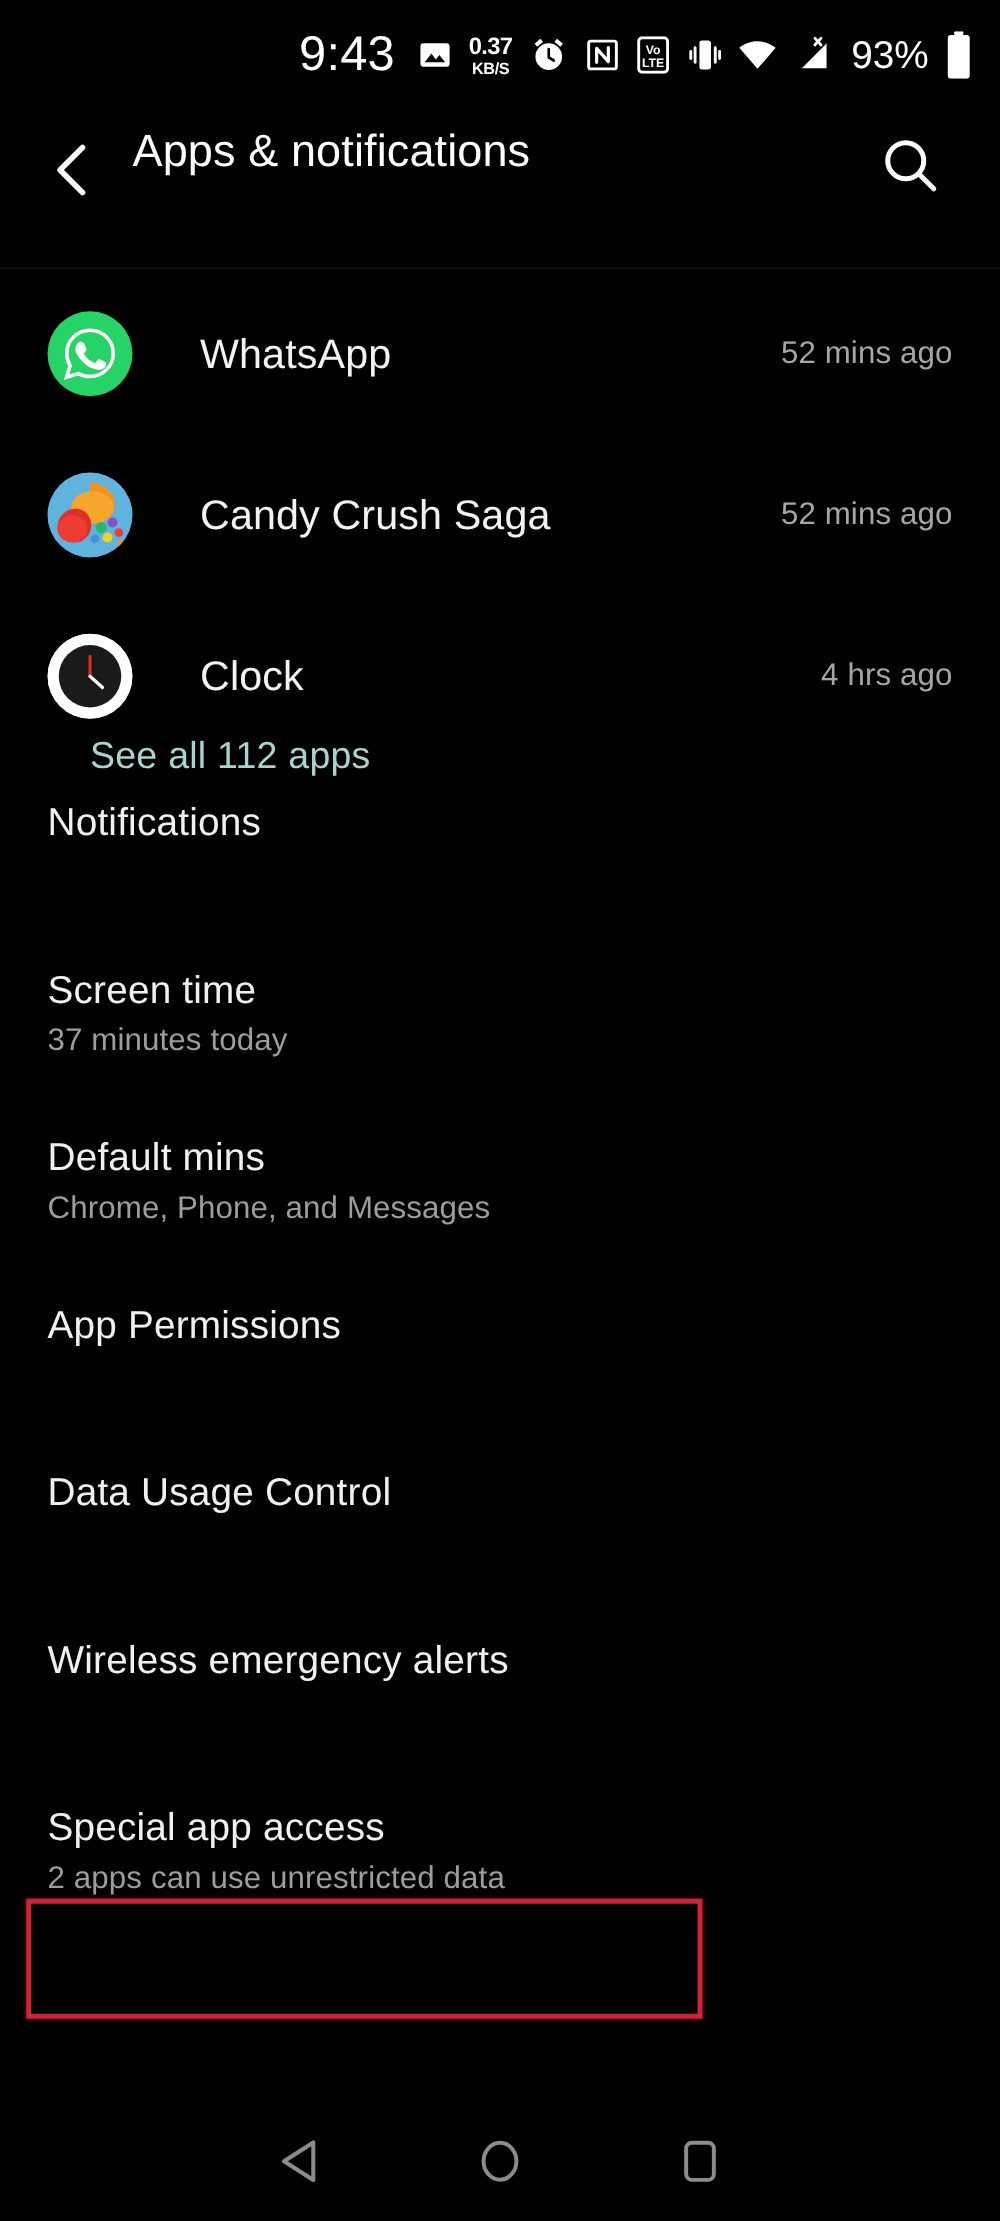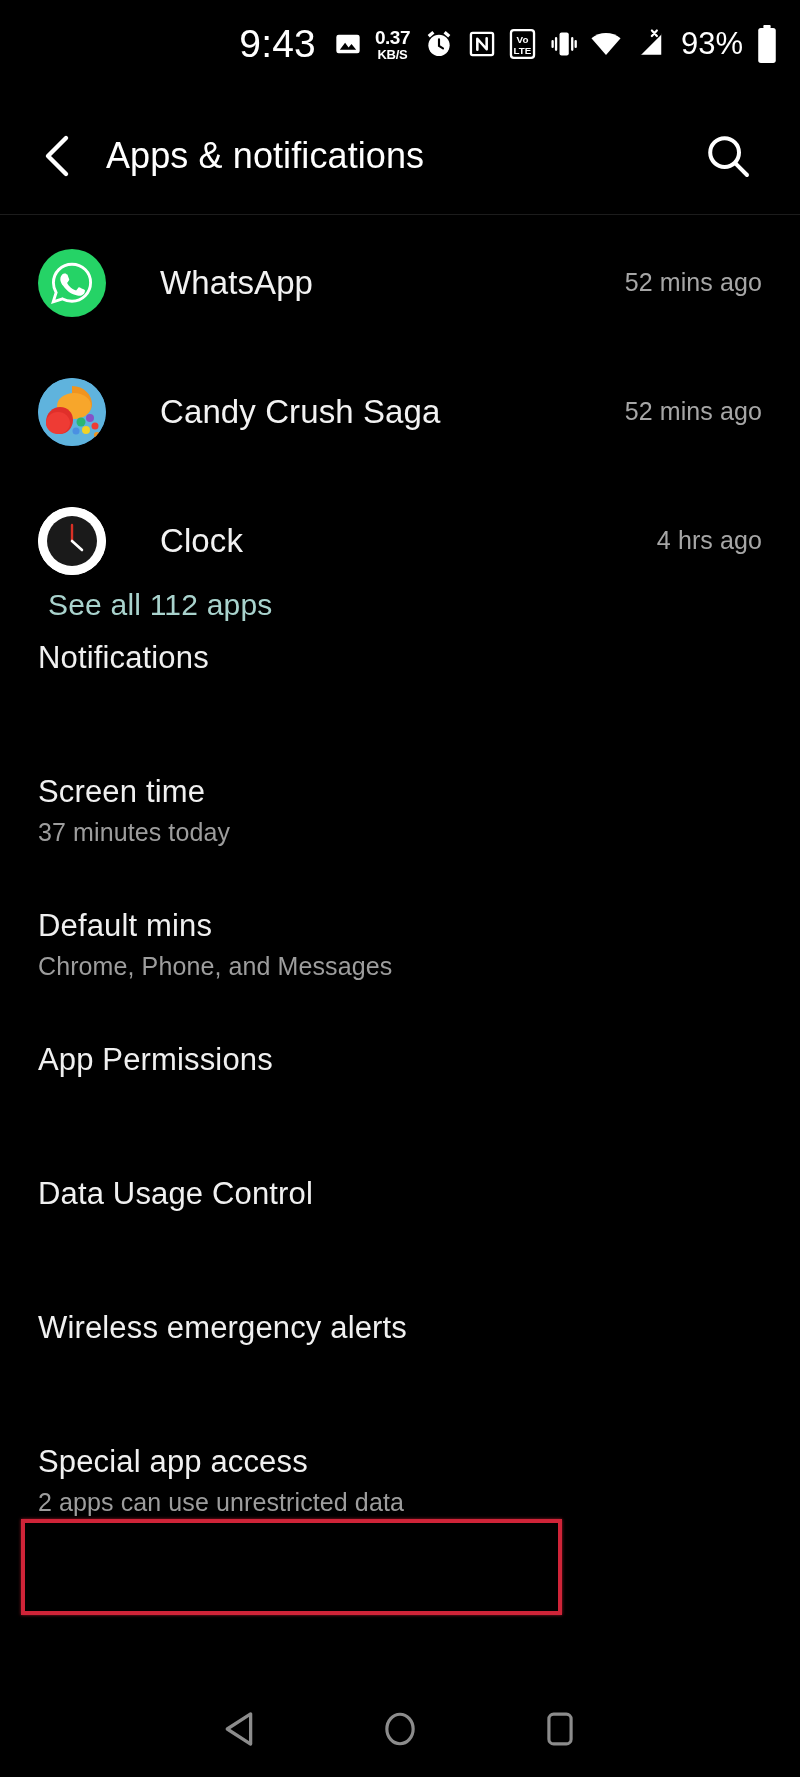--- a/index.html
+++ b/index.html
@@ -59,21 +59,21 @@
     margin-left: 3px;
   }
 
   
   .app-bar {
     position: absolute;
     top: 100px; left: 0;
     width: 800px;
     height: 112px;
     display: flex;
-    align-items: center;
+    align-items: flex-start;
   }
   .back-btn {
     width: 72px;
     height: 72px;
     margin-left: 22px;
     display: flex;
     align-items: center;
     justify-content: center;
   }
   .app-bar-title {
@@ -139,21 +139,21 @@
   .ic-clock { background: #ffffff; display:flex; align-items:center; justify-content:center; }
 
   
   .see-all {
     position: absolute;
     top: 559px; left: 0;
     width: 800px;
     height: 92px;
     display: flex;
     align-items: center;
-    padding-left: 48px;
+    padding-left: 72px;
   }
   .see-all-text {
     font-size: 30px;
     color: #a9d3cd;
     letter-spacing: 0.2px;
   }
 
   
   .settings-list {
     position: absolute;

